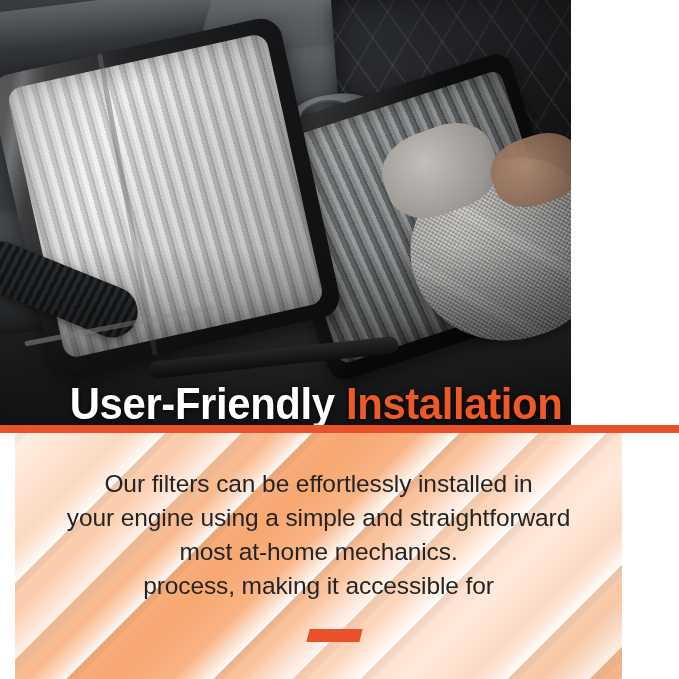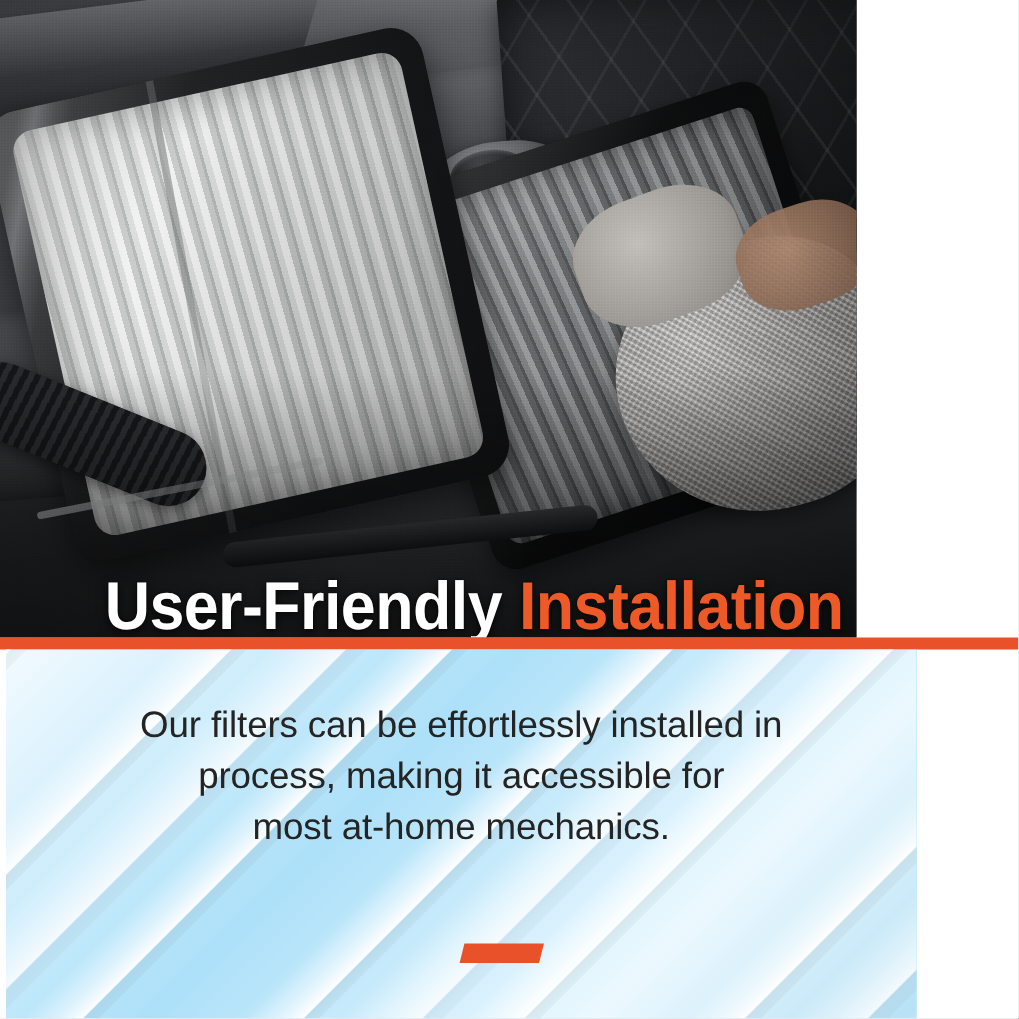--- a/index.html
+++ b/index.html
@@ -241,22 +241,22 @@
   #headline .o{color:#ee5a27;}
 
   
   #divider{
     position:absolute;left:0;top:425px;width:679px;height:8px;
     background:#e8512a;
   }
 
   
   #panel{
-    position:absolute;left:4px;top:433px;width:607px;height:246px;
-    background:#7dd3fc;
+    position:absolute;left:15px;top:433px;width:607px;height:246px;
+    background:#f97316;
     overflow:hidden;
   }
   .stripes{
     position:absolute;inset:-40px;
     background:
       repeating-linear-gradient(-45deg,
         rgba(255,255,255,0)      0px,
         rgba(255,255,255,0)      26px,
         rgba(0,0,0,.035)         26px,
         rgba(0,0,0,.055)         33px,
@@ -351,20 +351,21 @@
 
   <div id="divider"></div>
 
   <div id="panel">
     <div class="panel-sheen"></div>
     <div class="stripes"></div>
     <div class="stripes2"></div>
 
     <div id="body-copy">
       <p>Our filters can be effortlessly installed in</p>
+      <p>your engine using a simple and straightforward</p>
+      <p>most at-home mechanics.</p>
       <p>process, making it accessible for</p>
-      <p>most at-home mechanics.</p>
     </div>
   </div>
 
   <div id="accent"></div>
 
 </div>
 
 </body></html>

